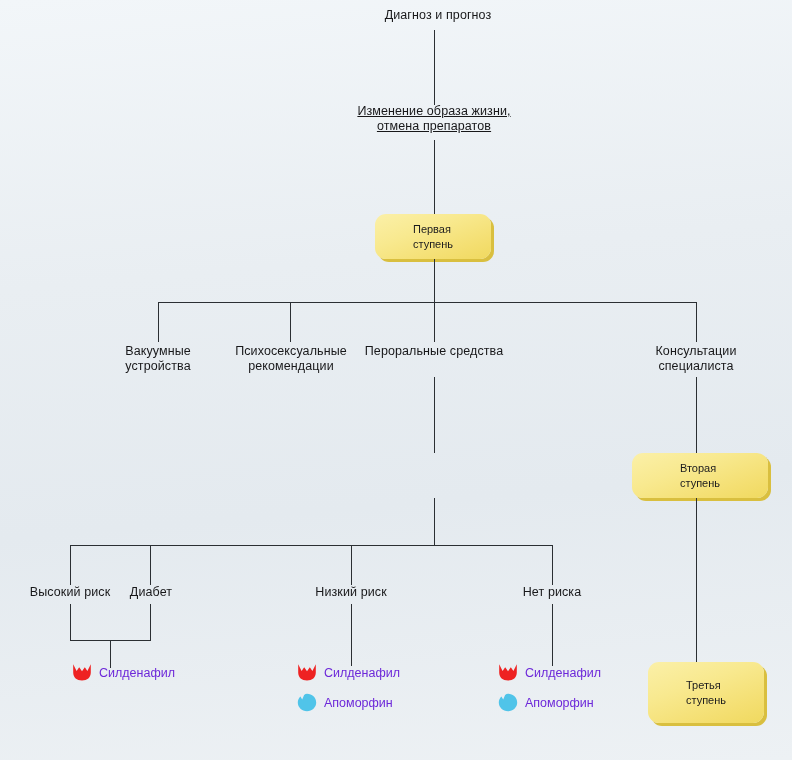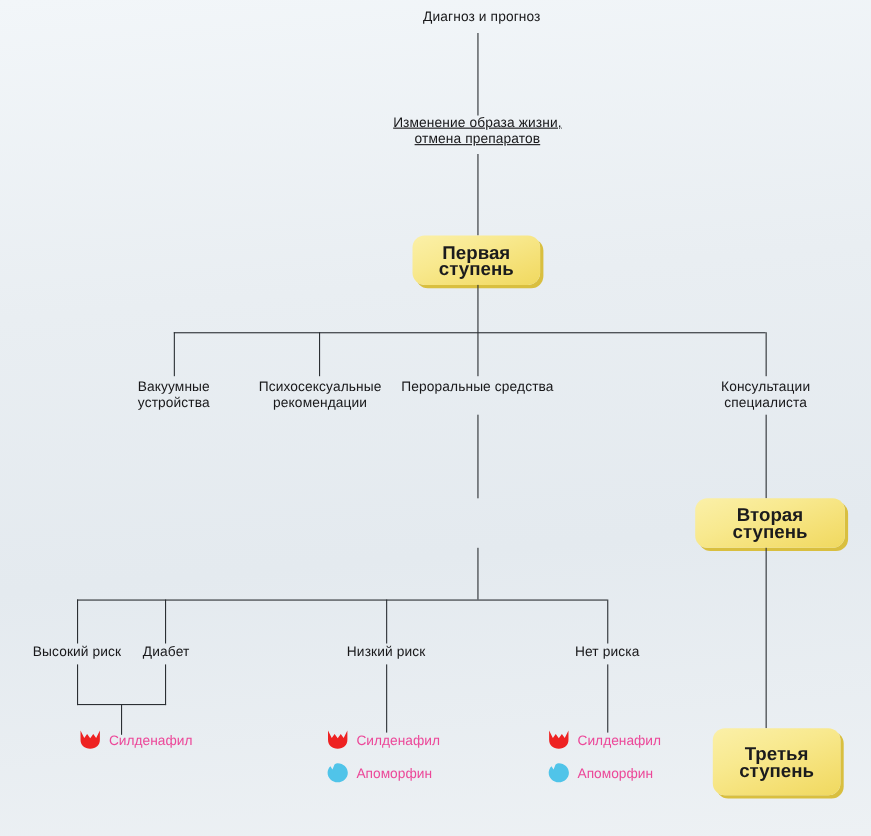--- a/index.html
+++ b/index.html
@@ -27,31 +27,30 @@
   .v{position:absolute;width:1px;background:#2b2f33;}
   .h{position:absolute;height:1px;background:#2b2f33;}
 
   
   .box{
     position:absolute;
     border-radius:11px;
     background:linear-gradient(160deg,#fbf0a8 0%,#f8e98f 38%,#f4df72 75%,#f0d95f 100%);
     box-shadow:3px 3px 0 0 #d9bf3f;
     display:flex;align-items:center;justify-content:center;
-    text-align:center;
     color:#1b1b1d;
-    font-size:17px;
+    font-size:11px;
     line-height:15px;
-    font-weight:700;
+    font-weight:400;
     white-space:pre-line;
   }
 
   
   .drug{position:absolute;display:flex;align-items:center;gap:7px;}
-  .drug .dname{font-size:12.5px;color:#ec4899;line-height:14px;white-space:nowrap;}
+  .drug .dname{font-size:12.5px;color:#6d28d9;line-height:14px;white-space:nowrap;}
   .ico{width:20px;height:19px;flex:0 0 20px;display:block;}
 </style>
 </head>
 <body>
 
 <div id="stage">
 
   <div class="lbl" style="left:338px;top:8px;width:200px;">Диагноз и прогноз</div>
 
   <div class="v" style="left:434px;top:30px;height:75px;"></div>

